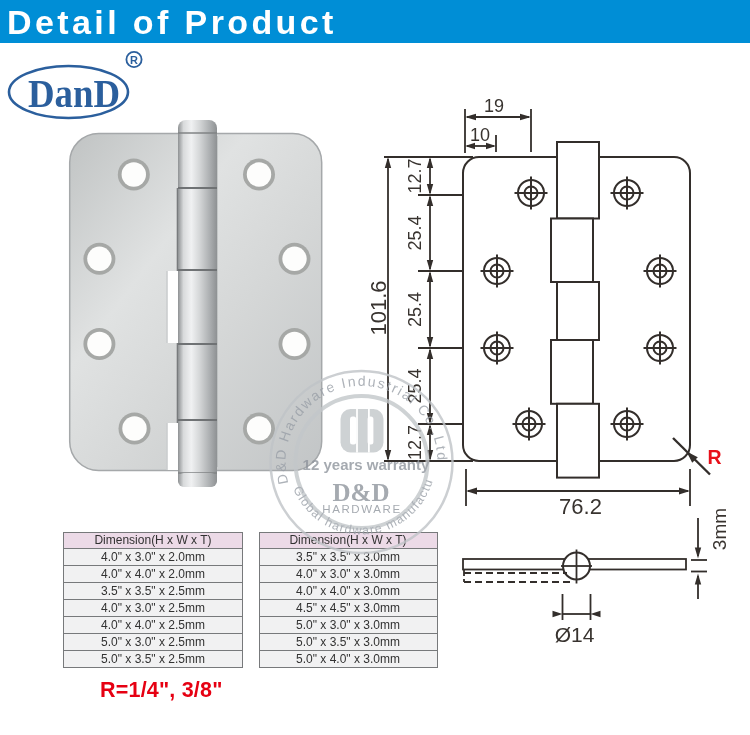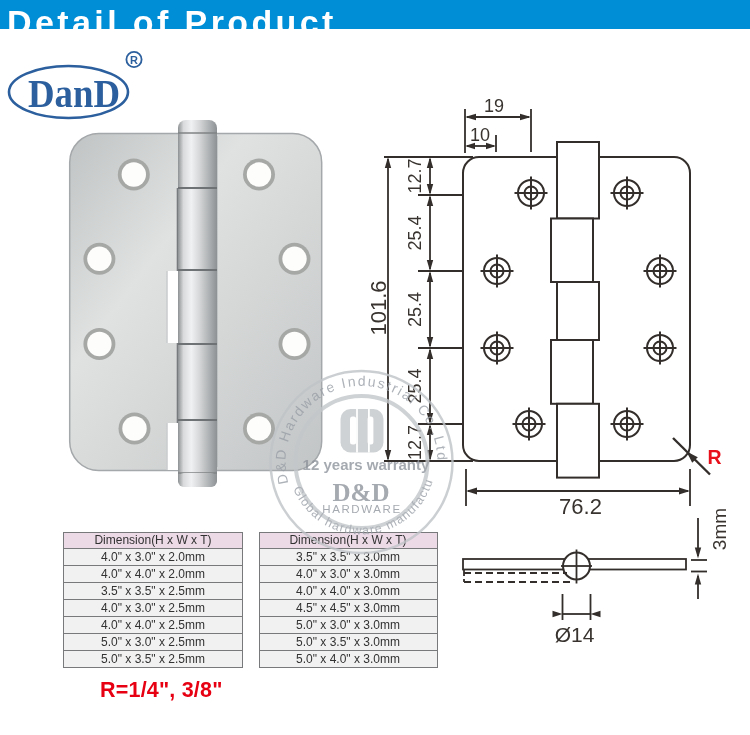--- a/index.html
+++ b/index.html
@@ -1,19 +1,19 @@
 <!DOCTYPE html>
 <html><head>
 <meta charset="utf-8">
 <style>
   html,body{margin:0;padding:0;}
   body{width:750px;height:735px;position:relative;background:#fff;font-family:"Liberation Sans",sans-serif;overflow:hidden;}
   .abs{position:absolute;}
   svg.abs{overflow:visible;}
-  #topbar{left:0;top:0;width:750px;height:29px;background:#008ed6;}
+  #topbar{left:0;top:0;width:750px;height:43px;background:#008ed6;}
   #topbar span{position:absolute;left:7px;top:2.5px;color:#fff;font-weight:bold;font-size:34px;letter-spacing:3.4px;}
   table{border-collapse:collapse;table-layout:fixed;font-size:12px;color:#323232;}
   td{border:1.5px solid #77797b;text-align:center;padding:0;height:15.9px;background:#f1f1f2;}
   td.hd{background:#ecdae7;}
   #redline{left:100px;top:677.5px;color:#e60012;font-weight:bold;font-size:21.5px;letter-spacing:0.2px;}
 </style>
 </head>
 <body>
 <div id="topbar" class="abs">
     <span>Detail of Product</span>

